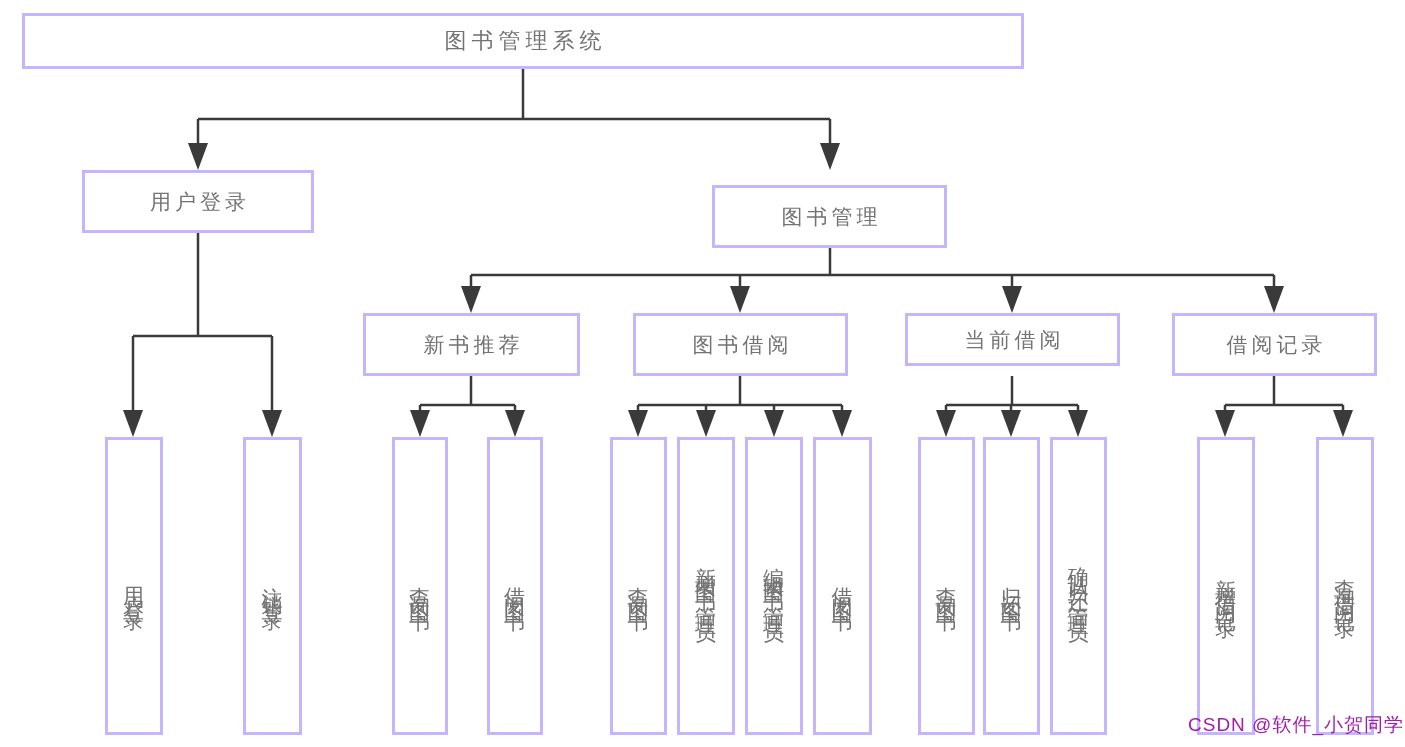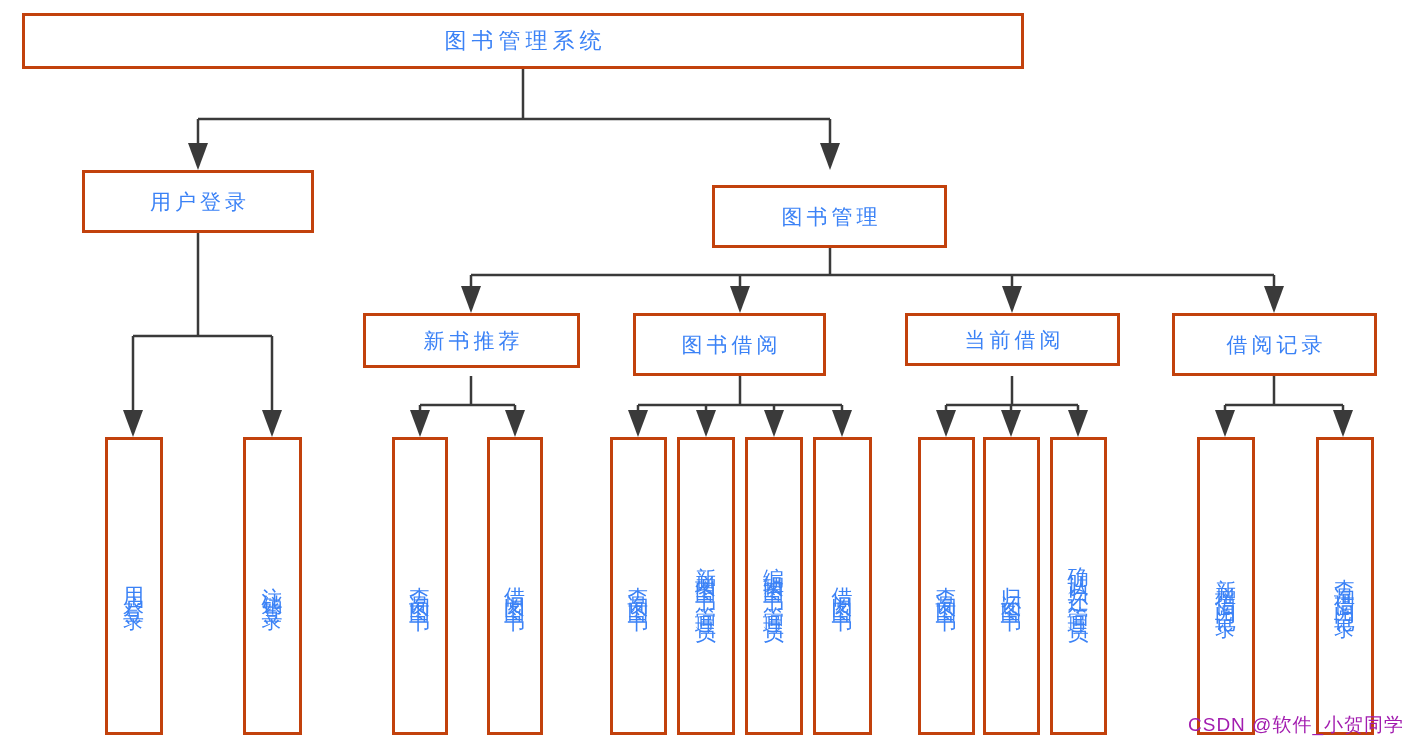--- a/index.html
+++ b/index.html
@@ -2,26 +2,26 @@
 <html><head>
 <meta charset="utf-8">
 <style>
   html, body { margin: 0; padding: 0; background: #ffffff; }
   body { width: 1405px; height: 747px; overflow: hidden; font-family: "Liberation Sans", "DejaVu Sans", sans-serif; }
   .stage { position: relative; width: 1405px; height: 747px; background: #ffffff; }
   .connectors { position: absolute; left: 0; top: 0; width: 1405px; height: 747px; z-index: 1; }
   .node {
     position: absolute;
     box-sizing: border-box;
-    border: 3px solid #c2410c;
+    border: 3px solid #c4b5fd;
     background: #ffffff;
     display: flex;
     align-items: center;
     justify-content: center;
-    color: #3b82f6;
+    color: #737373;
     z-index: 2;
   }
   .hnode { font-size: 21px; letter-spacing: 4px; text-indent: 4px; white-space: nowrap; }
   .root-node { font-size: 22px; letter-spacing: 5px; text-indent: 5px; }
   .vnode span {
     writing-mode: vertical-rl;
     text-orientation: mixed;
     font-size: 21px;
     letter-spacing: 8px;
     line-height: 1;
@@ -111,22 +111,22 @@
       <polygon points="1215,410 1235,410 1225,437"></polygon>
       <polygon points="1333,410 1353,410 1343,437"></polygon>
     </g>
   </svg>
 
   <div class="node hnode root-node" style="left:22px; top:13px; width:1002px; height:56px;">图书管理系统</div>
 
   <div class="node hnode" style="left:82px; top:170px; width:232px; height:63px;">用户登录</div>
   <div class="node hnode" style="left:712px; top:170px; width:235px; height:63px;margin-top:15px;">图书管理</div>
 
-  <div class="node hnode" style="left:363px; top:313px; width:217px; height:55px;">新书推荐</div>
-  <div class="node hnode" style="left:633px; top:313px; width:193px; height:63px;">图书借阅</div>
+  <div class="node hnode" style="left:363px; top:313px; width:217px; height:63px;">新书推荐</div>
+  <div class="node hnode" style="left:633px; top:313px; width:215px; height:63px;">图书借阅</div>
   <div class="node hnode" style="left:905px; top:313px; width:215px; height:53px;">当前借阅</div>
   <div class="node hnode" style="left:1172px; top:313px; width:205px; height:63px;">借阅记录</div>
 
   <div class="node vnode" style="left:105px; top:437px; width:58px; height:298px;">
     <span>用户登录</span>
     </div>
   <div class="node vnode" style="left:243px; top:437px; width:59px; height:298px;">
     <span>注销登录</span>
     </div>
 

